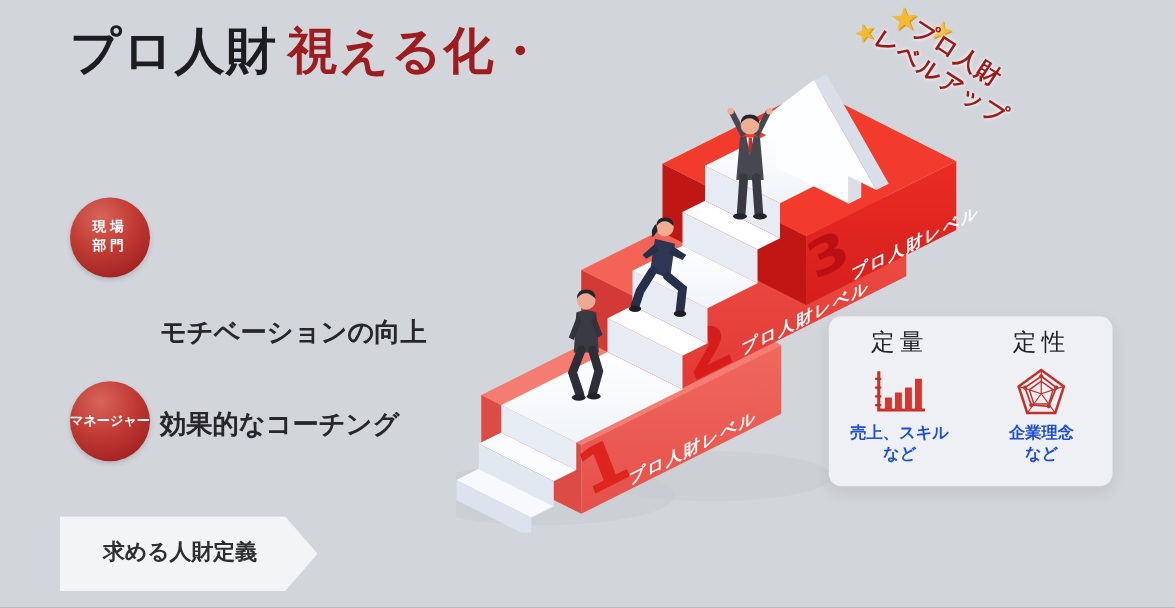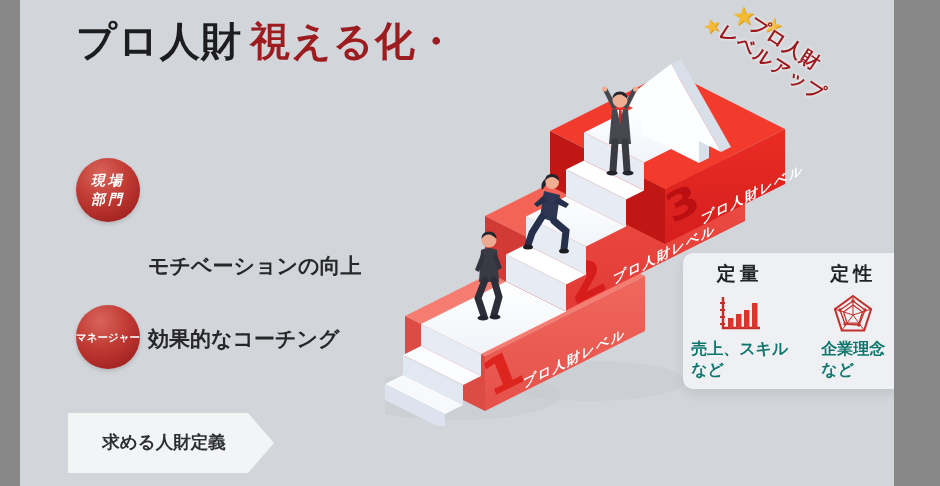--- a/index.html
+++ b/index.html
@@ -1,31 +1,31 @@
 <!DOCTYPE html>
 <html><head>
 <meta charset="utf-8">
 <style>
   * { margin:0; padding:0; box-sizing:border-box; }
   body { background:#888; font-family:"DejaVu Sans","Liberation Sans",sans-serif; }
-  .canvas { position:relative; width:874px; height:486px; background:#d2d5d9; overflow:hidden;margin-left:20px; }
+  .canvas { position:relative; width:940px; height:486px; background:#d2d5d9; overflow:hidden; }
 
   
   .title { position:absolute; left:56px; top:16px; font-size:40px; font-weight:700;
            line-height:50px; letter-spacing:1px; color:#1d1d20; }
   .title .red { color:#9d1c20; }
   .title .gap { margin-left:8px; }
 
   
   .aud-circle { position:absolute; left:56px; width:64px; height:64px; border-radius:50%;
     background:radial-gradient(circle at 38% 25%, #d8645a 0%, #c03a33 45%, #931619 100%);
     display:flex; align-items:center; justify-content:center; text-align:center;
     color:#fff; font-weight:700; box-shadow:0 2px 4px rgba(0,0,0,.15); }
   .aud-circle .lbl { white-space:pre-line; line-height:1.35; }
-  .c1 { top:158px; font-size:14px; letter-spacing:3px;font-style:italic; }
+  .c1 { top:158px; font-size:11px; letter-spacing:3px; }
   .c2 { top:231px; font-size:13.5px; letter-spacing:3px; }
   .c3 { top:305px; font-size:10.5px; letter-spacing:0; }
   .benefit { position:absolute; left:128px; font-size:21px; font-weight:700; color:#27272a; }
   .b1 { top:178px; } .b2 { top:252px; } .b3 { top:325px; }
 
   
   .stage { position:absolute; left:365px; top:56px; width:430px; height:370px; }
 
   
   .badge { position:absolute; left:694px; top:30px; width:130px; text-align:center;
@@ -35,24 +35,24 @@
   .star { position:absolute; color:#f3ba36; text-shadow:1px 1px 0 #d99a19; }
   .s1 { left:683px; top:14px; font-size:20px; transform:rotate(-18deg); }
   .s2 { left:712px; top:1px;  font-size:26px; transform:rotate(-2deg); }
   .s3 { left:743px; top:13px; font-size:22px; transform:rotate(14deg); }
 
   
   .panel { position:absolute; left:663px; top:253px; width:227px; height:136px;
     background:#eff0f3; border-radius:10px; box-shadow:0 5px 12px rgba(0,0,0,.08);
     display:flex; justify-content:space-around; align-items:flex-start; padding-top:8px; }
   .metric { display:flex; flex-direction:column; align-items:center; width:105px; }
-  .metric .mtitle { font-size:19px; font-weight:700; letter-spacing:4px; color:#222326; }
+  .metric .mtitle { font-size:19px; font-weight:400; letter-spacing:4px; color:#222326; }
   .metric .micon { margin-top:4px; height:46px; display:flex; align-items:center; }
-  .metric .mcap { margin-top:2px; font-size:16px; font-weight:700; color:#0f766e;
-    line-height:1.3; white-space:pre-line; }
+  .metric .mcap { margin-top:2px; font-size:13px; font-weight:700; color:#1d4ed8;
+    text-align:center; line-height:1.3; white-space:pre-line; }
 
   
   .steps { position:absolute; left:48px; top:413px; display:flex;flex-direction:column; }
   .step { width:206px; height:60px; margin-right:8px; background:#f3f4f6;
     clip-path:polygon(0 0, calc(100% - 26px) 0, 100% 50%, calc(100% - 26px) 100%, 0 100%);
     display:flex; align-items:center; justify-content:center; text-align:center;
     font-size:17.5px; font-weight:700; color:#2e2f31; }
   .step:last-child { margin-right:0; }
   .step .slbl { white-space:pre-line; line-height:1.25; padding-right:14px; }
 </style>

